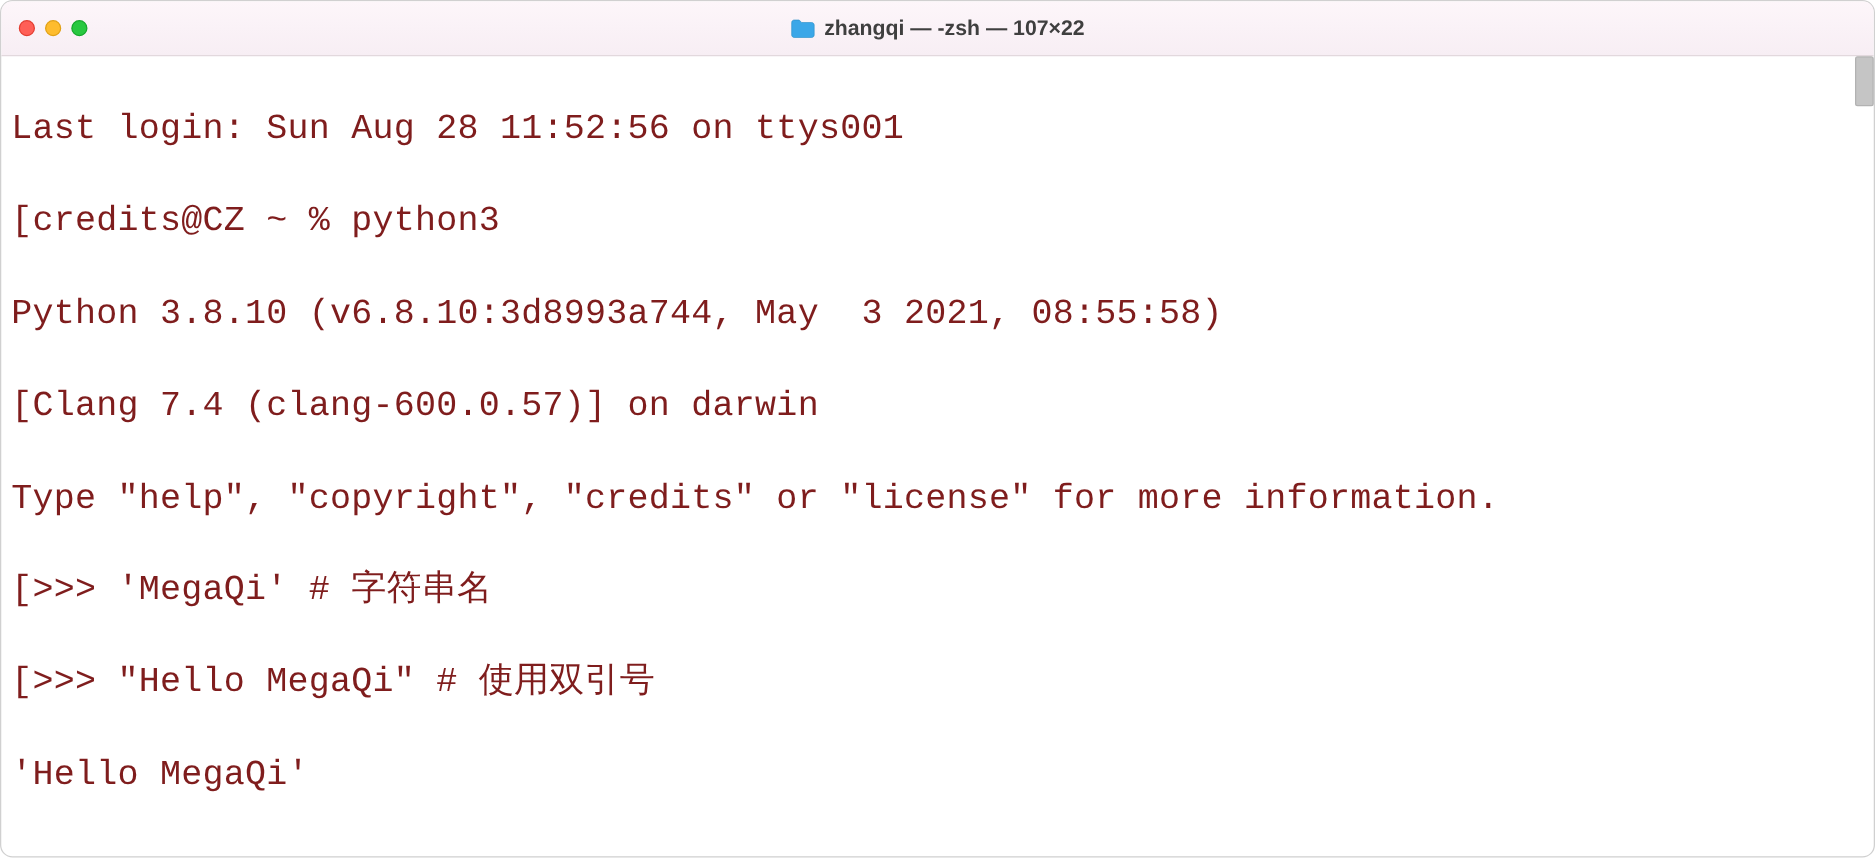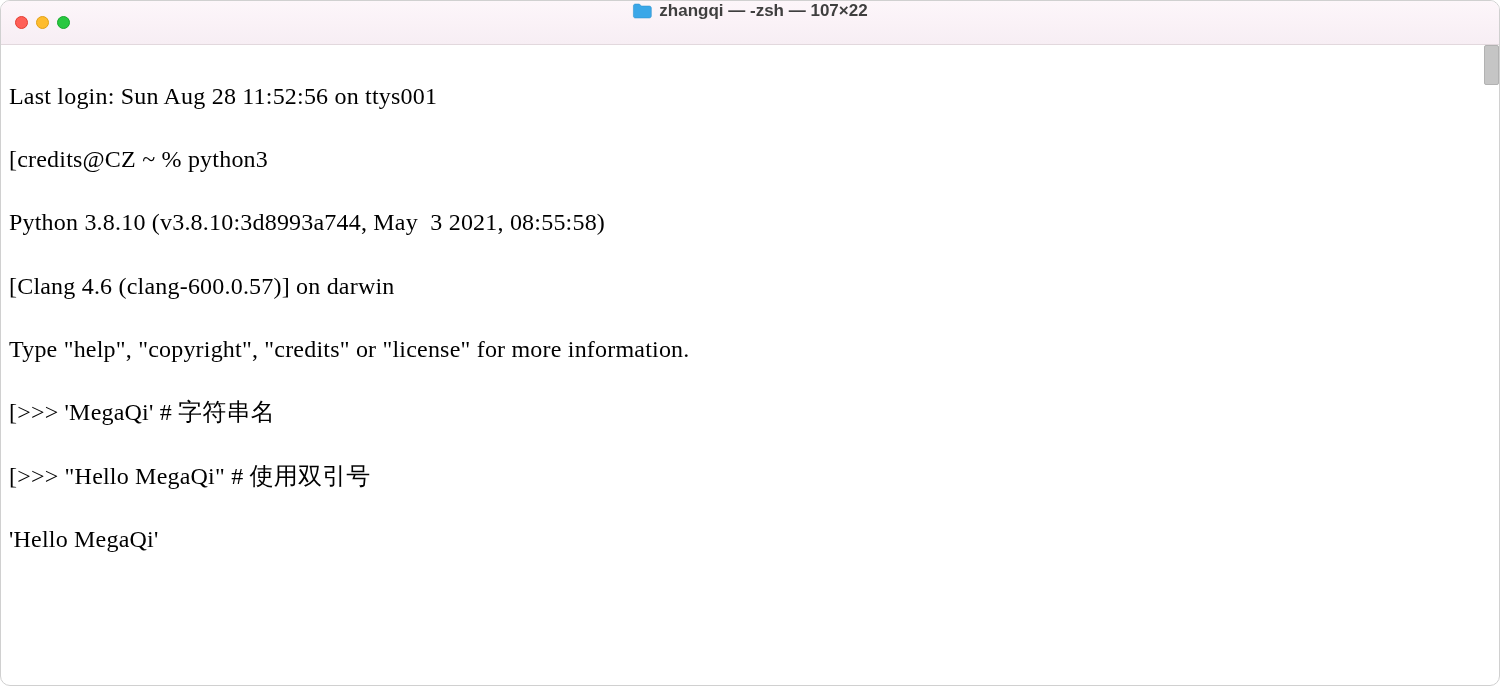--- a/index.html
+++ b/index.html
@@ -13,20 +13,21 @@
       width: 1500px;
       height: 686px;
       overflow: hidden;
       border: 1px solid #d0d0d0;
       border-radius: 10px;
     }
     .titlebar {
       height: 44px;
       background: linear-gradient(to bottom, #fdf6fa, #f7eef4);
       display: flex;
+      align-items: center;
       padding: 0 14px;
       border-bottom: 1px solid #e2d8dd;
       position: relative;
     }
     .traffic-lights {
       display: flex;
       gap: 8px;
       align-items: center;
     }
     .light {
@@ -49,30 +50,29 @@
       color: #3f3f3f;
       font-family: -apple-system, BlinkMacSystemFont, "Helvetica Neue", sans-serif;
     }
     .folder-icon {
       width: 20px;
       height: 16px;
       display: inline-block;
     }
     .terminal-body {
       padding: 4px 8px 6px 8px;
-      font-size: 24px;
+      font-size: 28px;
       line-height: 1.32;
-      color: #000000;
+      color: #7f1d1d;
       white-space: pre-wrap;
       word-break: break-all;
       height: calc(100% - 44px);
       overflow: hidden;
       position: relative;
       letter-spacing: 0.2px;
-      font-family: Liberation Serif, serif;
     }
     .line {
       display: block;
     }
     .scrollbar-track {
       position: absolute;
       right: 1px;
       top: 45px;
       width: 15px;
       height: 40px;
@@ -96,22 +96,22 @@
         <path d="M1 3 C1 1.9 1.9 1 3 1 L7 1 L9 3 L17 3 C18.1 3 19 3.9 19 5 L19 13 C19 14.1 18.1 15 17 15 L3 15 C1.9 15 1 14.1 1 13 Z" fill="#3ba7e8" stroke="#2a8fc9" stroke-width="0.5"></path>
       </svg>
     </span>
     <span>zhangqi — -zsh — 107×22</span>
   </div>
 </div>
 
 <div class="terminal-body">
 <span class="line">Last login: Sun Aug 28 11:52:56 on ttys001</span>
 <span class="line">[credits@CZ ~ % python3</span>
-<span class="line">Python 3.8.10 (v3.8.10:3d8993a744, May  3 2021, 08:55:58)</span>
-<span class="line">[Clang 4.6 (clang-600.0.57)] on darwin</span>
+<span class="line">Python 3.8.10 (v6.8.10:3d8993a744, May  3 2021, 08:55:58)</span>
+<span class="line">[Clang 7.4 (clang-600.0.57)] on darwin</span>
 <span class="line">Type "help", "copyright", "credits" or "license" for more information.</span>
 <span class="line">[&gt;&gt;&gt; 'MegaQi' # 字符串名</span>
 <span class="line">[&gt;&gt;&gt; "Hello MegaQi" # 使用双引号</span>
 <span class="line">'Hello MegaQi'</span>
 
 
 
 
 
 

